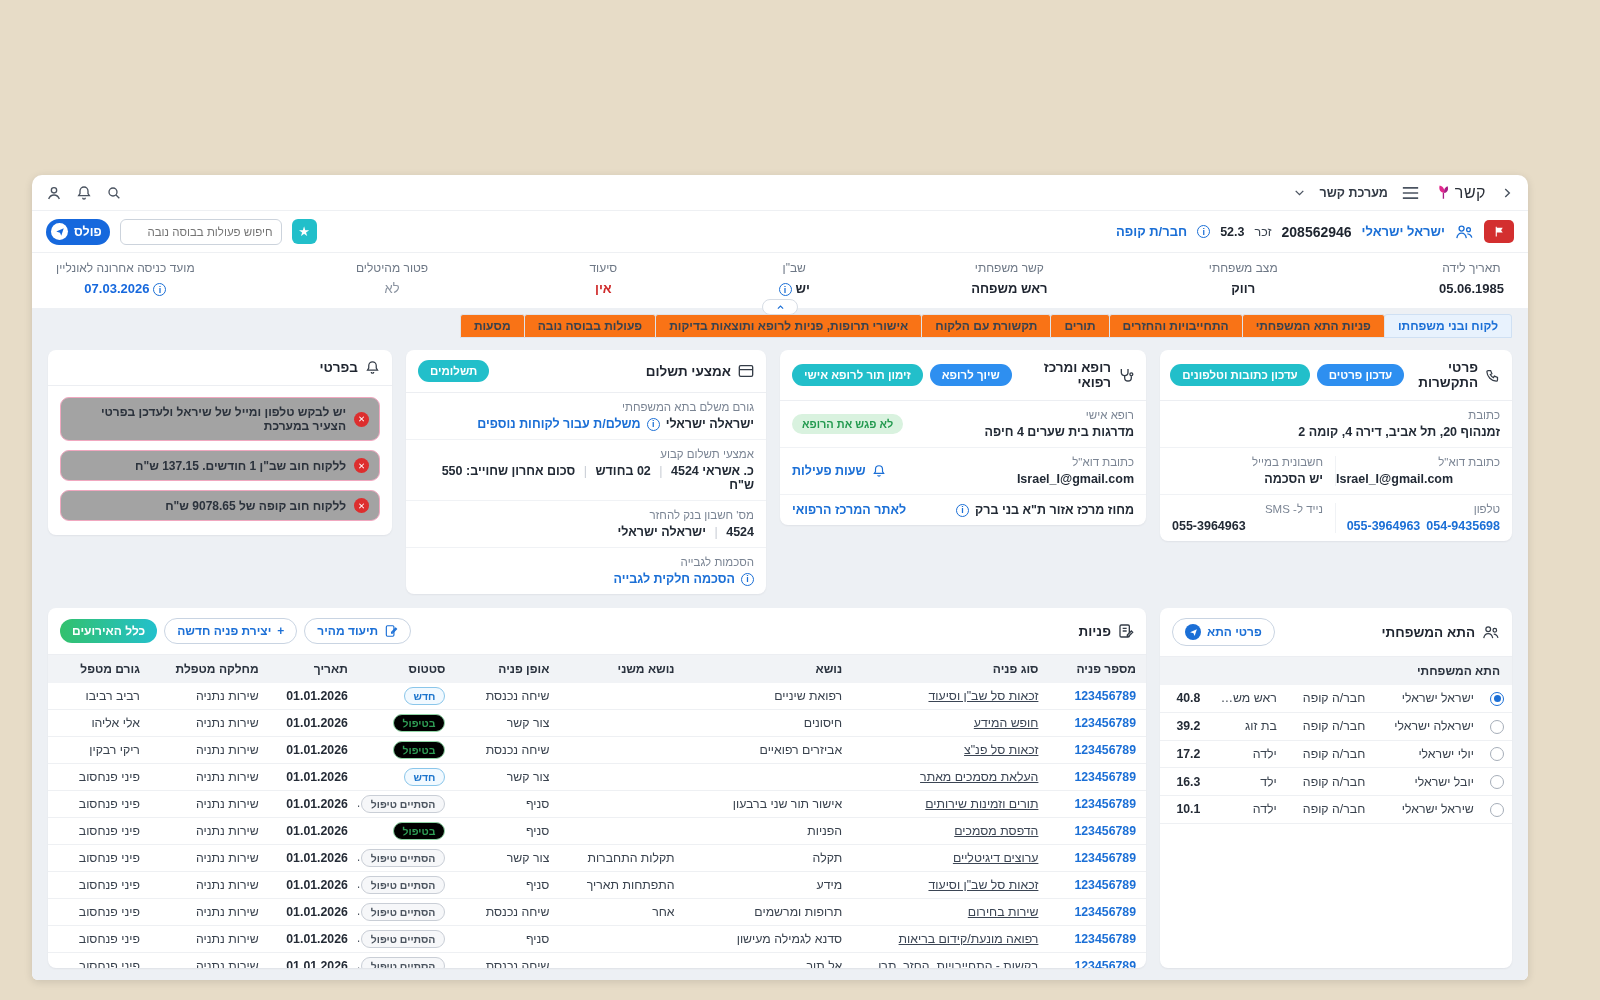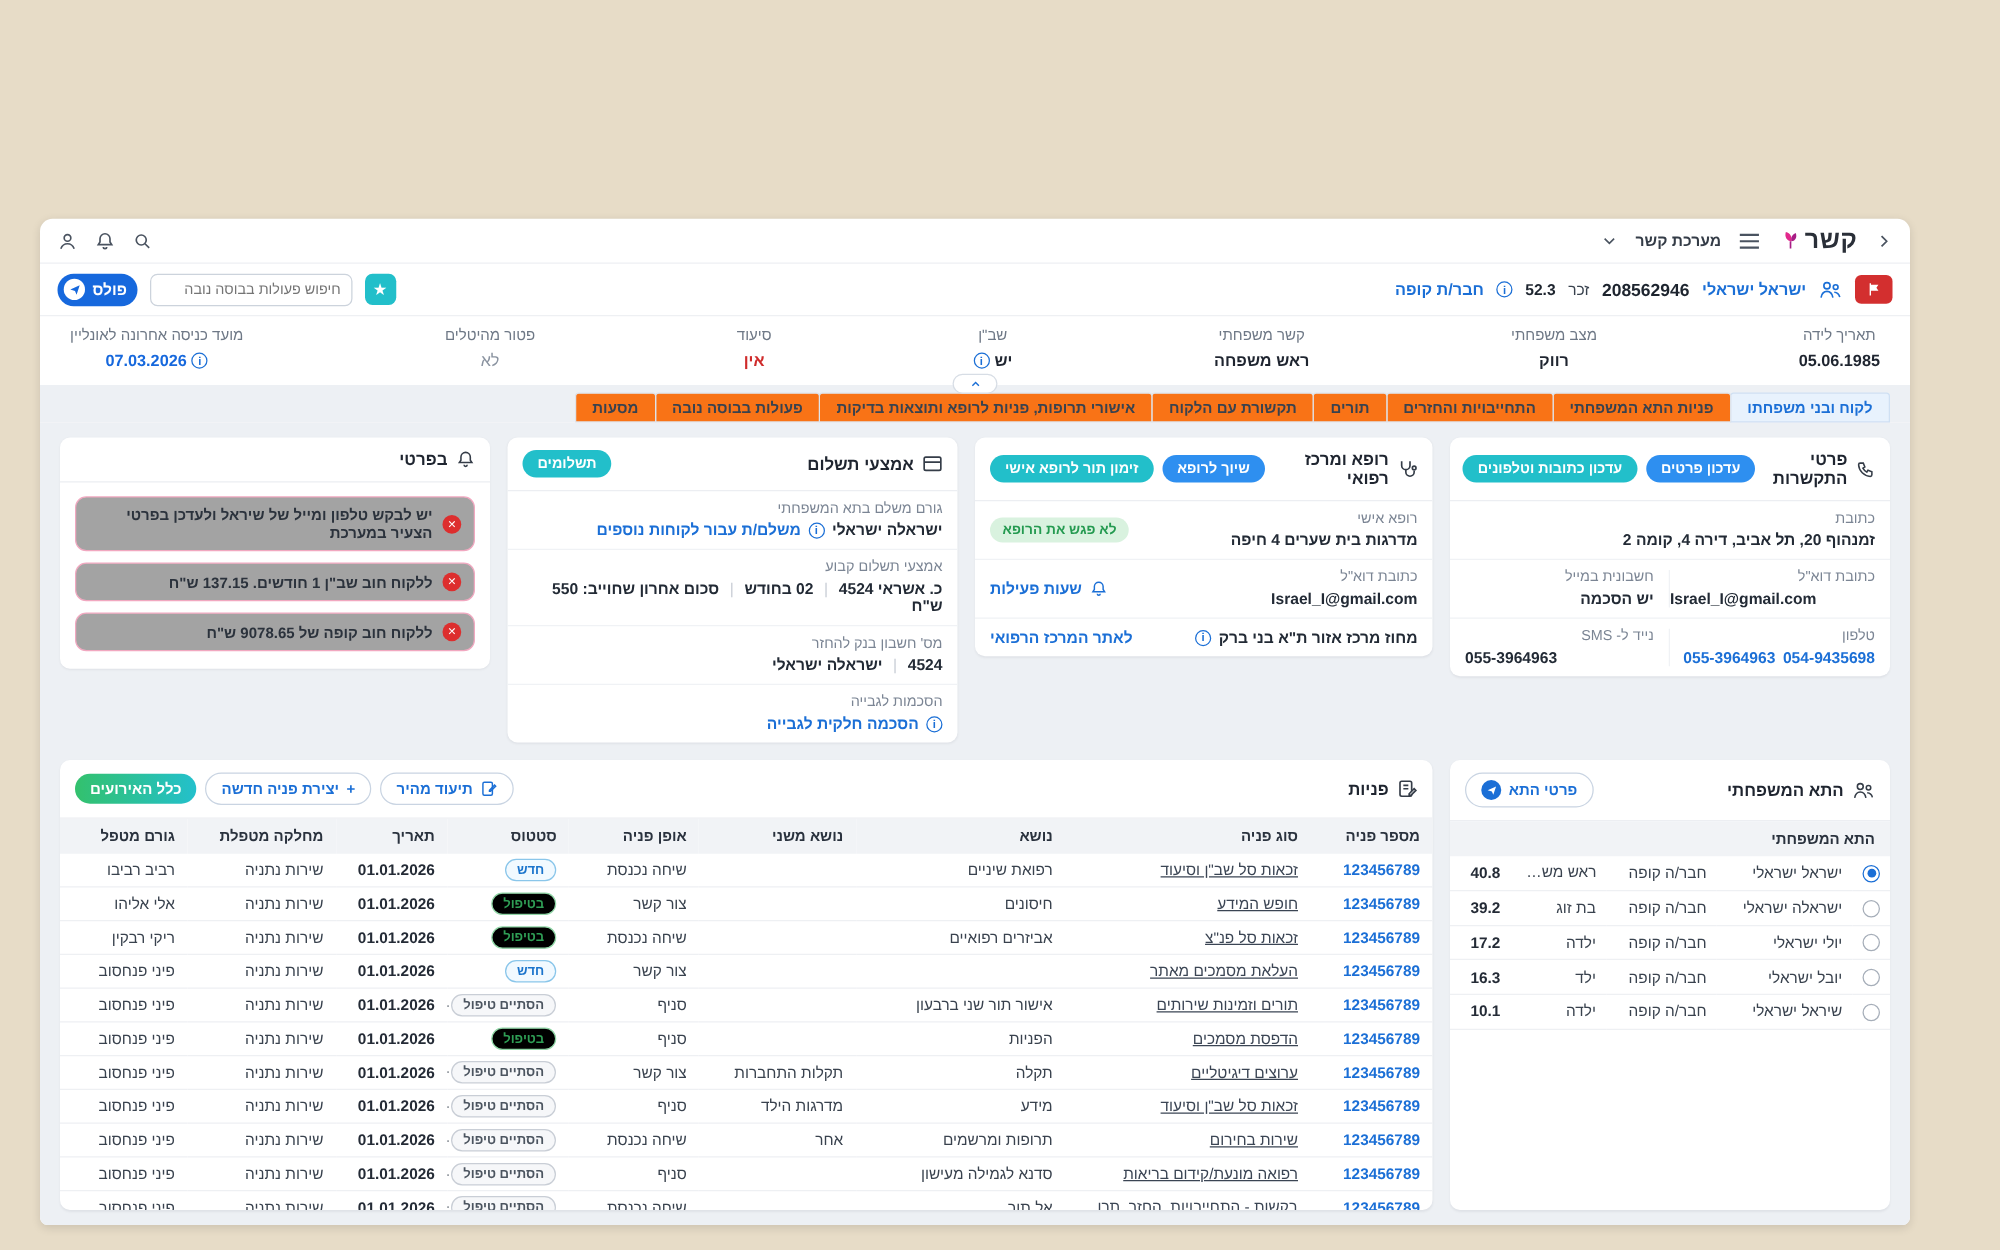--- a/index.html
+++ b/index.html
@@ -7,21 +7,21 @@
   body{background:#e7dcc7;font-family:"Liberation Sans","DejaVu Sans",sans-serif;direction:rtl}
   .window{position:absolute;top:175px;left:32px;width:1496px;height:805px;background:#fff;
           border-radius:10px 10px 6px 6px;box-shadow:0 2px 8px rgba(0,0,0,.12);display:flex;flex-direction:column;overflow:hidden}
   .spacer{flex:1}
   svg{display:block}
   .icon-btn{display:inline-flex;align-items:center;justify-content:center;color:#4a5360;cursor:pointer;background:none;border:none}
 
   
   .topbar{height:36px;display:flex;align-items:center;gap:14px;padding:0 14px;border-bottom:1px solid #eef0f3;flex:none}
   .logo{display:flex;align-items:center;gap:2px}
-  .logo-text{font-size:20px;font-weight:700;color:#2a2f38;letter-spacing:.5px}
+  .logo-text{font-size:16px;font-weight:400;color:#2a2f38;letter-spacing:.5px}
   .sys-label{font-size:12.5px;font-weight:700;color:#343c47}
 
   
   .clientbar{height:42px;display:flex;align-items:center;gap:10px;padding:0 14px;border-bottom:1px solid #eef0f3;flex:none}
   .flag-btn{width:30px;height:23px;background:#d32f2f;border:none;border-radius:5px;display:flex;align-items:center;justify-content:center;cursor:pointer}
   .family-ic{color:#1b6fd6;display:inline-flex;cursor:pointer}
   .client-name{color:#1b6fd6;font-size:13px;font-weight:700;text-decoration:none;cursor:pointer}
   .client-id{font-size:14px;font-weight:700;color:#1d242e}
   .client-meta{font-size:12.5px;color:#39424e}
   .client-meta.bold{font-weight:700;color:#1d242e}
@@ -29,21 +29,21 @@
   .star-btn{width:25px;height:25px;border:none;border-radius:6px;background:#22bfca;color:#fff;font-size:13px;cursor:pointer}
   .search-input{width:162px;height:26px;border:1px solid #ccd3dc;border-radius:6px;padding:0 8px;font-size:11.5px;color:#39424e;font-family:inherit}
   .pulse-btn{height:26px;background:#1668dd;color:#fff;border:none;border-radius:14px;padding:0 8px 0 5px;
              display:inline-flex;align-items:center;gap:6px;font-size:12.5px;font-weight:700;cursor:pointer;font-family:inherit}
   .globe-wh{width:17px;height:17px;border-radius:50%;background:#fff;color:#1668dd;display:inline-flex;align-items:center;justify-content:center}
 
   
   .inforow{display:flex;justify-content:space-between;padding:8px 24px 12px;flex:none}
   .if{text-align:center}
   .if-l{font-size:12px;color:#6e7886;margin-bottom:6px}
-  .if-v{font-size:13px;font-weight:700;color:#1f2530;display:flex;align-items:center;justify-content:center;gap:4px}
+  .if-v{font-size:13px;font-weight:700;color:#1f2530;display:flex;align-items:flex-end;justify-content:center;gap:4px}
   .ifval.red{color:#cf2b2b}
   .ifval.blue{color:#1668dd}
   .ifval.muted{color:#8a93a0;font-weight:400}
   .info-i{width:13px;height:13px;border:1.2px solid #1b6fd6;border-radius:50%;color:#1b6fd6;font-size:9px;font-weight:700;
           display:inline-flex;align-items:center;justify-content:center;flex:none;cursor:pointer}
   .info-i::before{content:"i"}
   .inforow .info-i{display:none}
   .inforow .info-i.show{display:inline-flex}
 
   
@@ -671,21 +671,21 @@
                 <td><span class="badge st-done">הסתיים טיפול</span></td>
                 <td class="date">01.01.2026</td>
                 <td>שירות נתניה</td>
                 <td>פיני פנחסוב</td>
               </tr>
 
               <tr>
                 <td class="id">123456789</td>
                 <td class="typ">זכאות סל שב"ן וסיעוד</td>
                 <td>מידע</td>
-                <td>מדרגות הילד</td>
+                <td>התפתחות תאריך</td>
                 <td>סניף</td>
                 <td><span class="badge st-done">הסתיים טיפול</span></td>
                 <td class="date">01.01.2026</td>
                 <td>שירות נתניה</td>
                 <td>פיני פנחסוב</td>
               </tr>
 
               <tr>
                 <td class="id">123456789</td>
                 <td class="typ">שירות בחירום</td>

